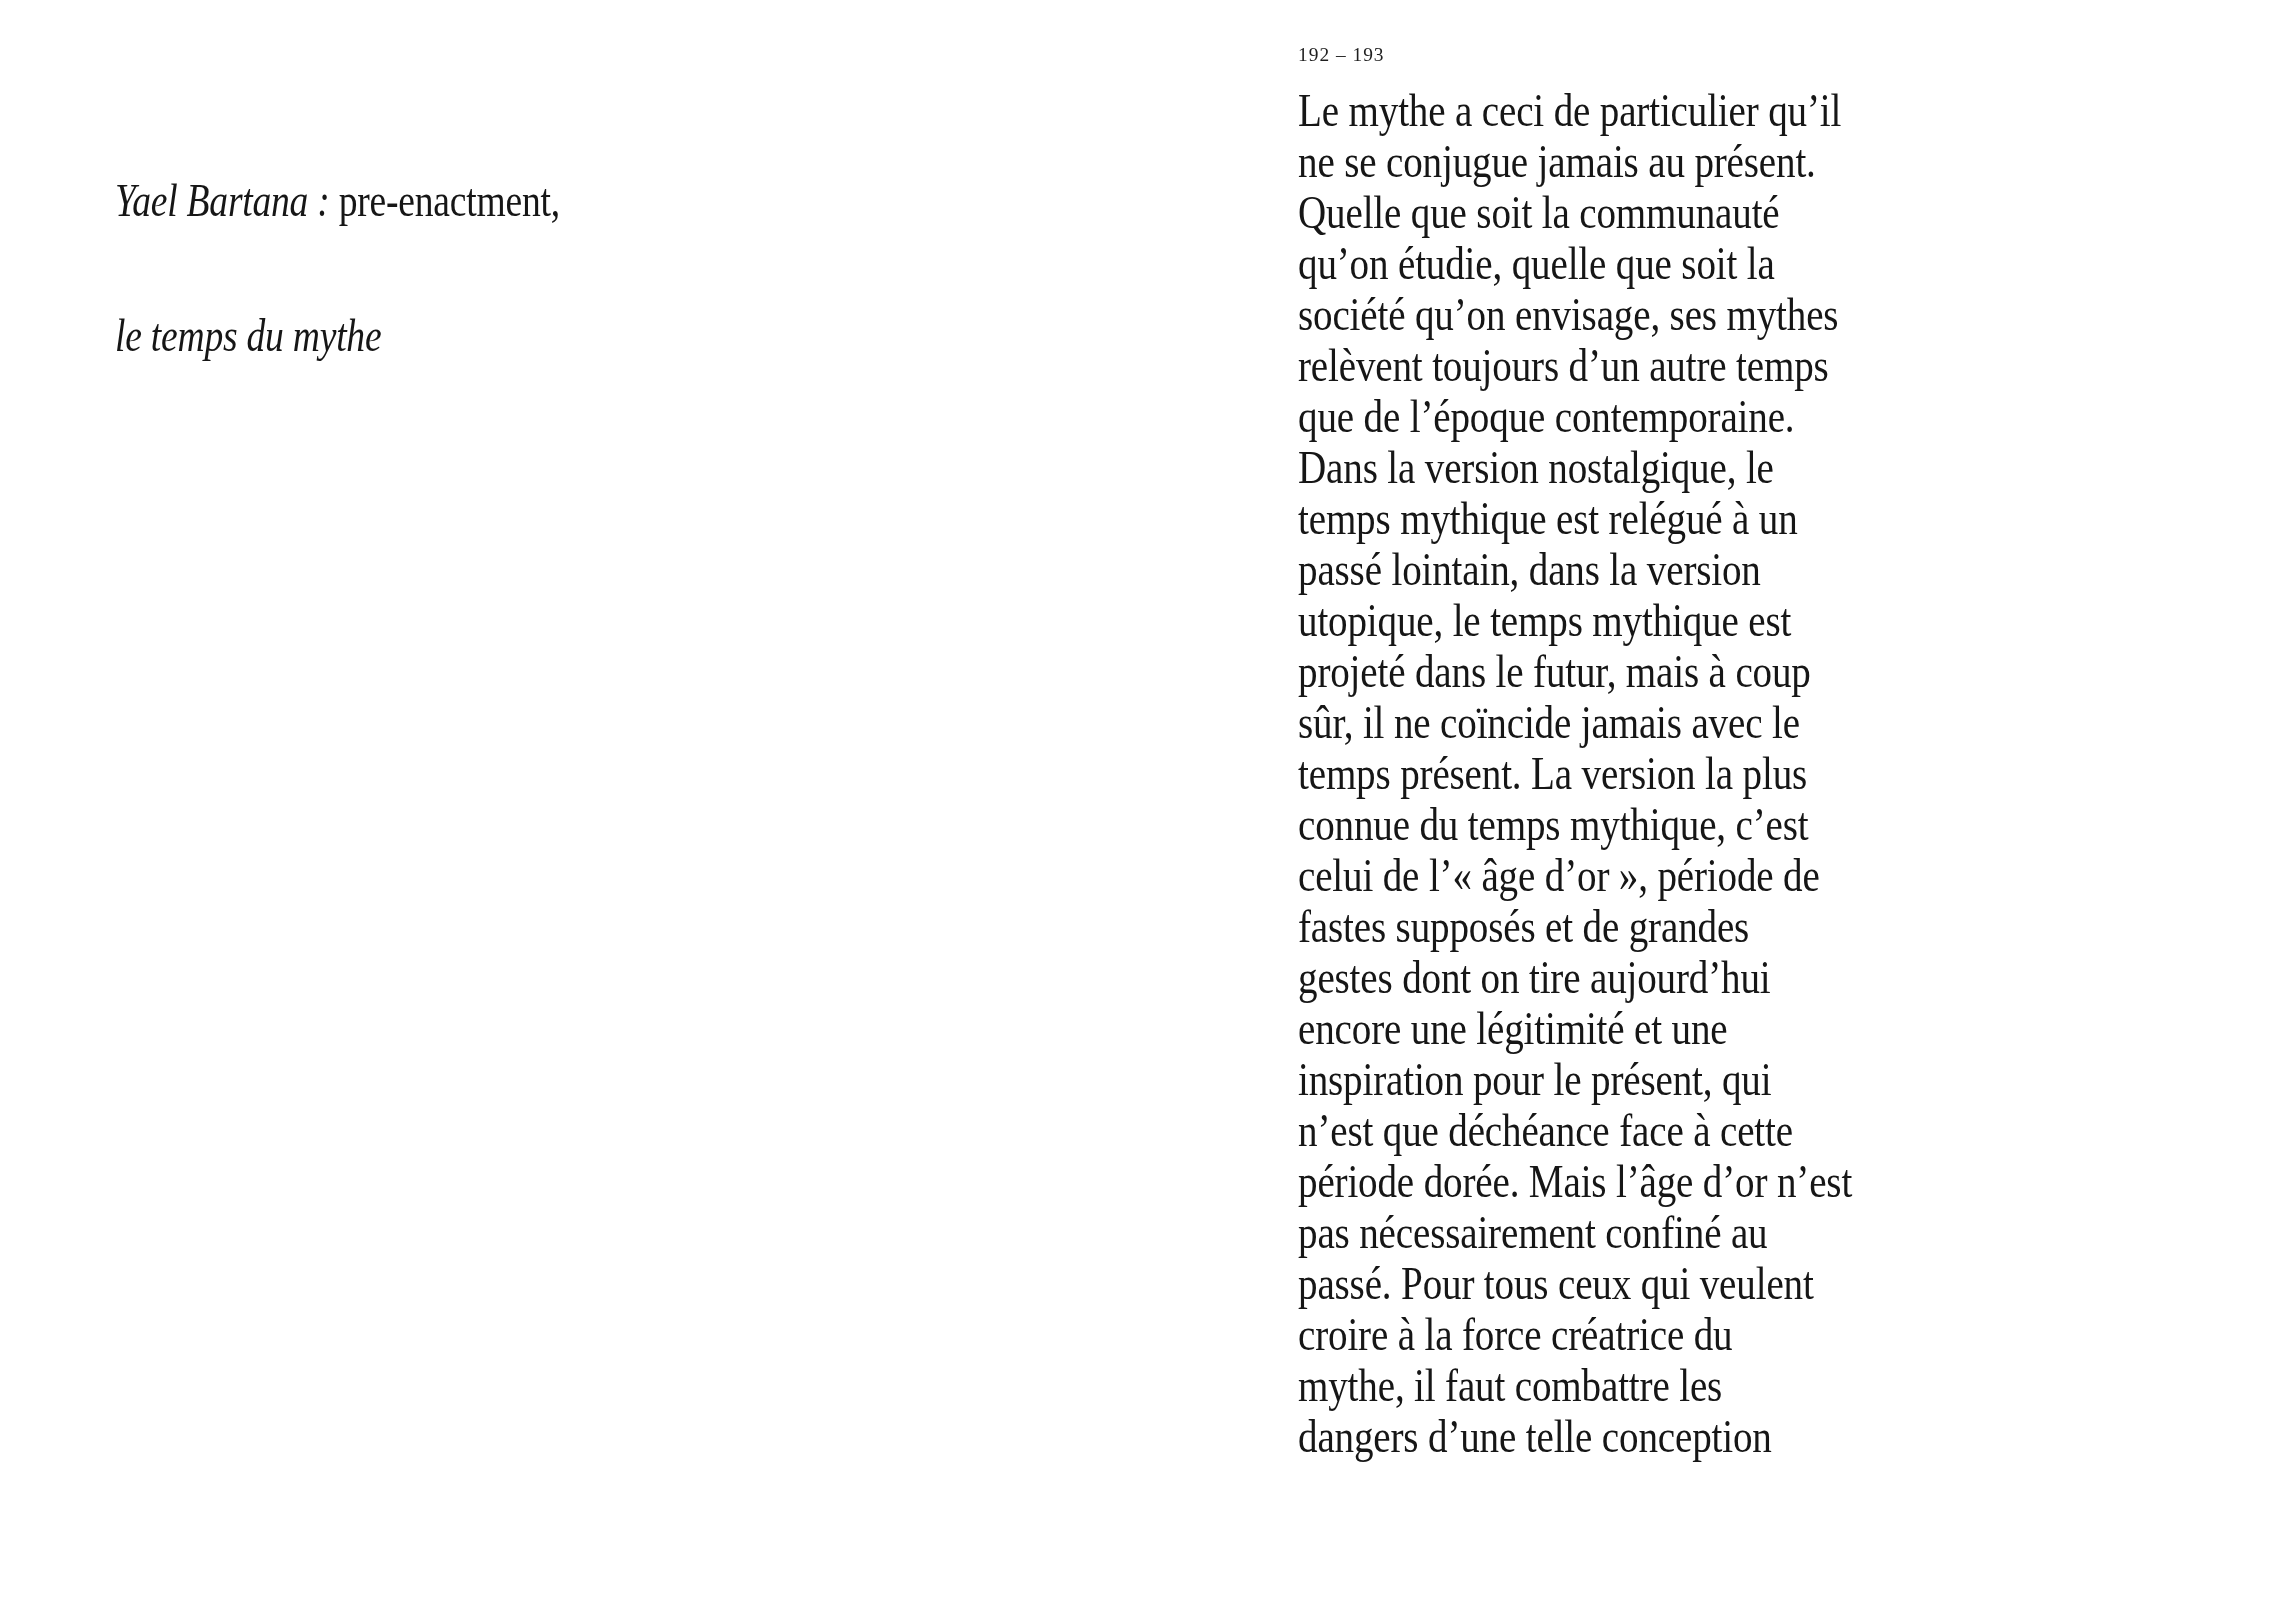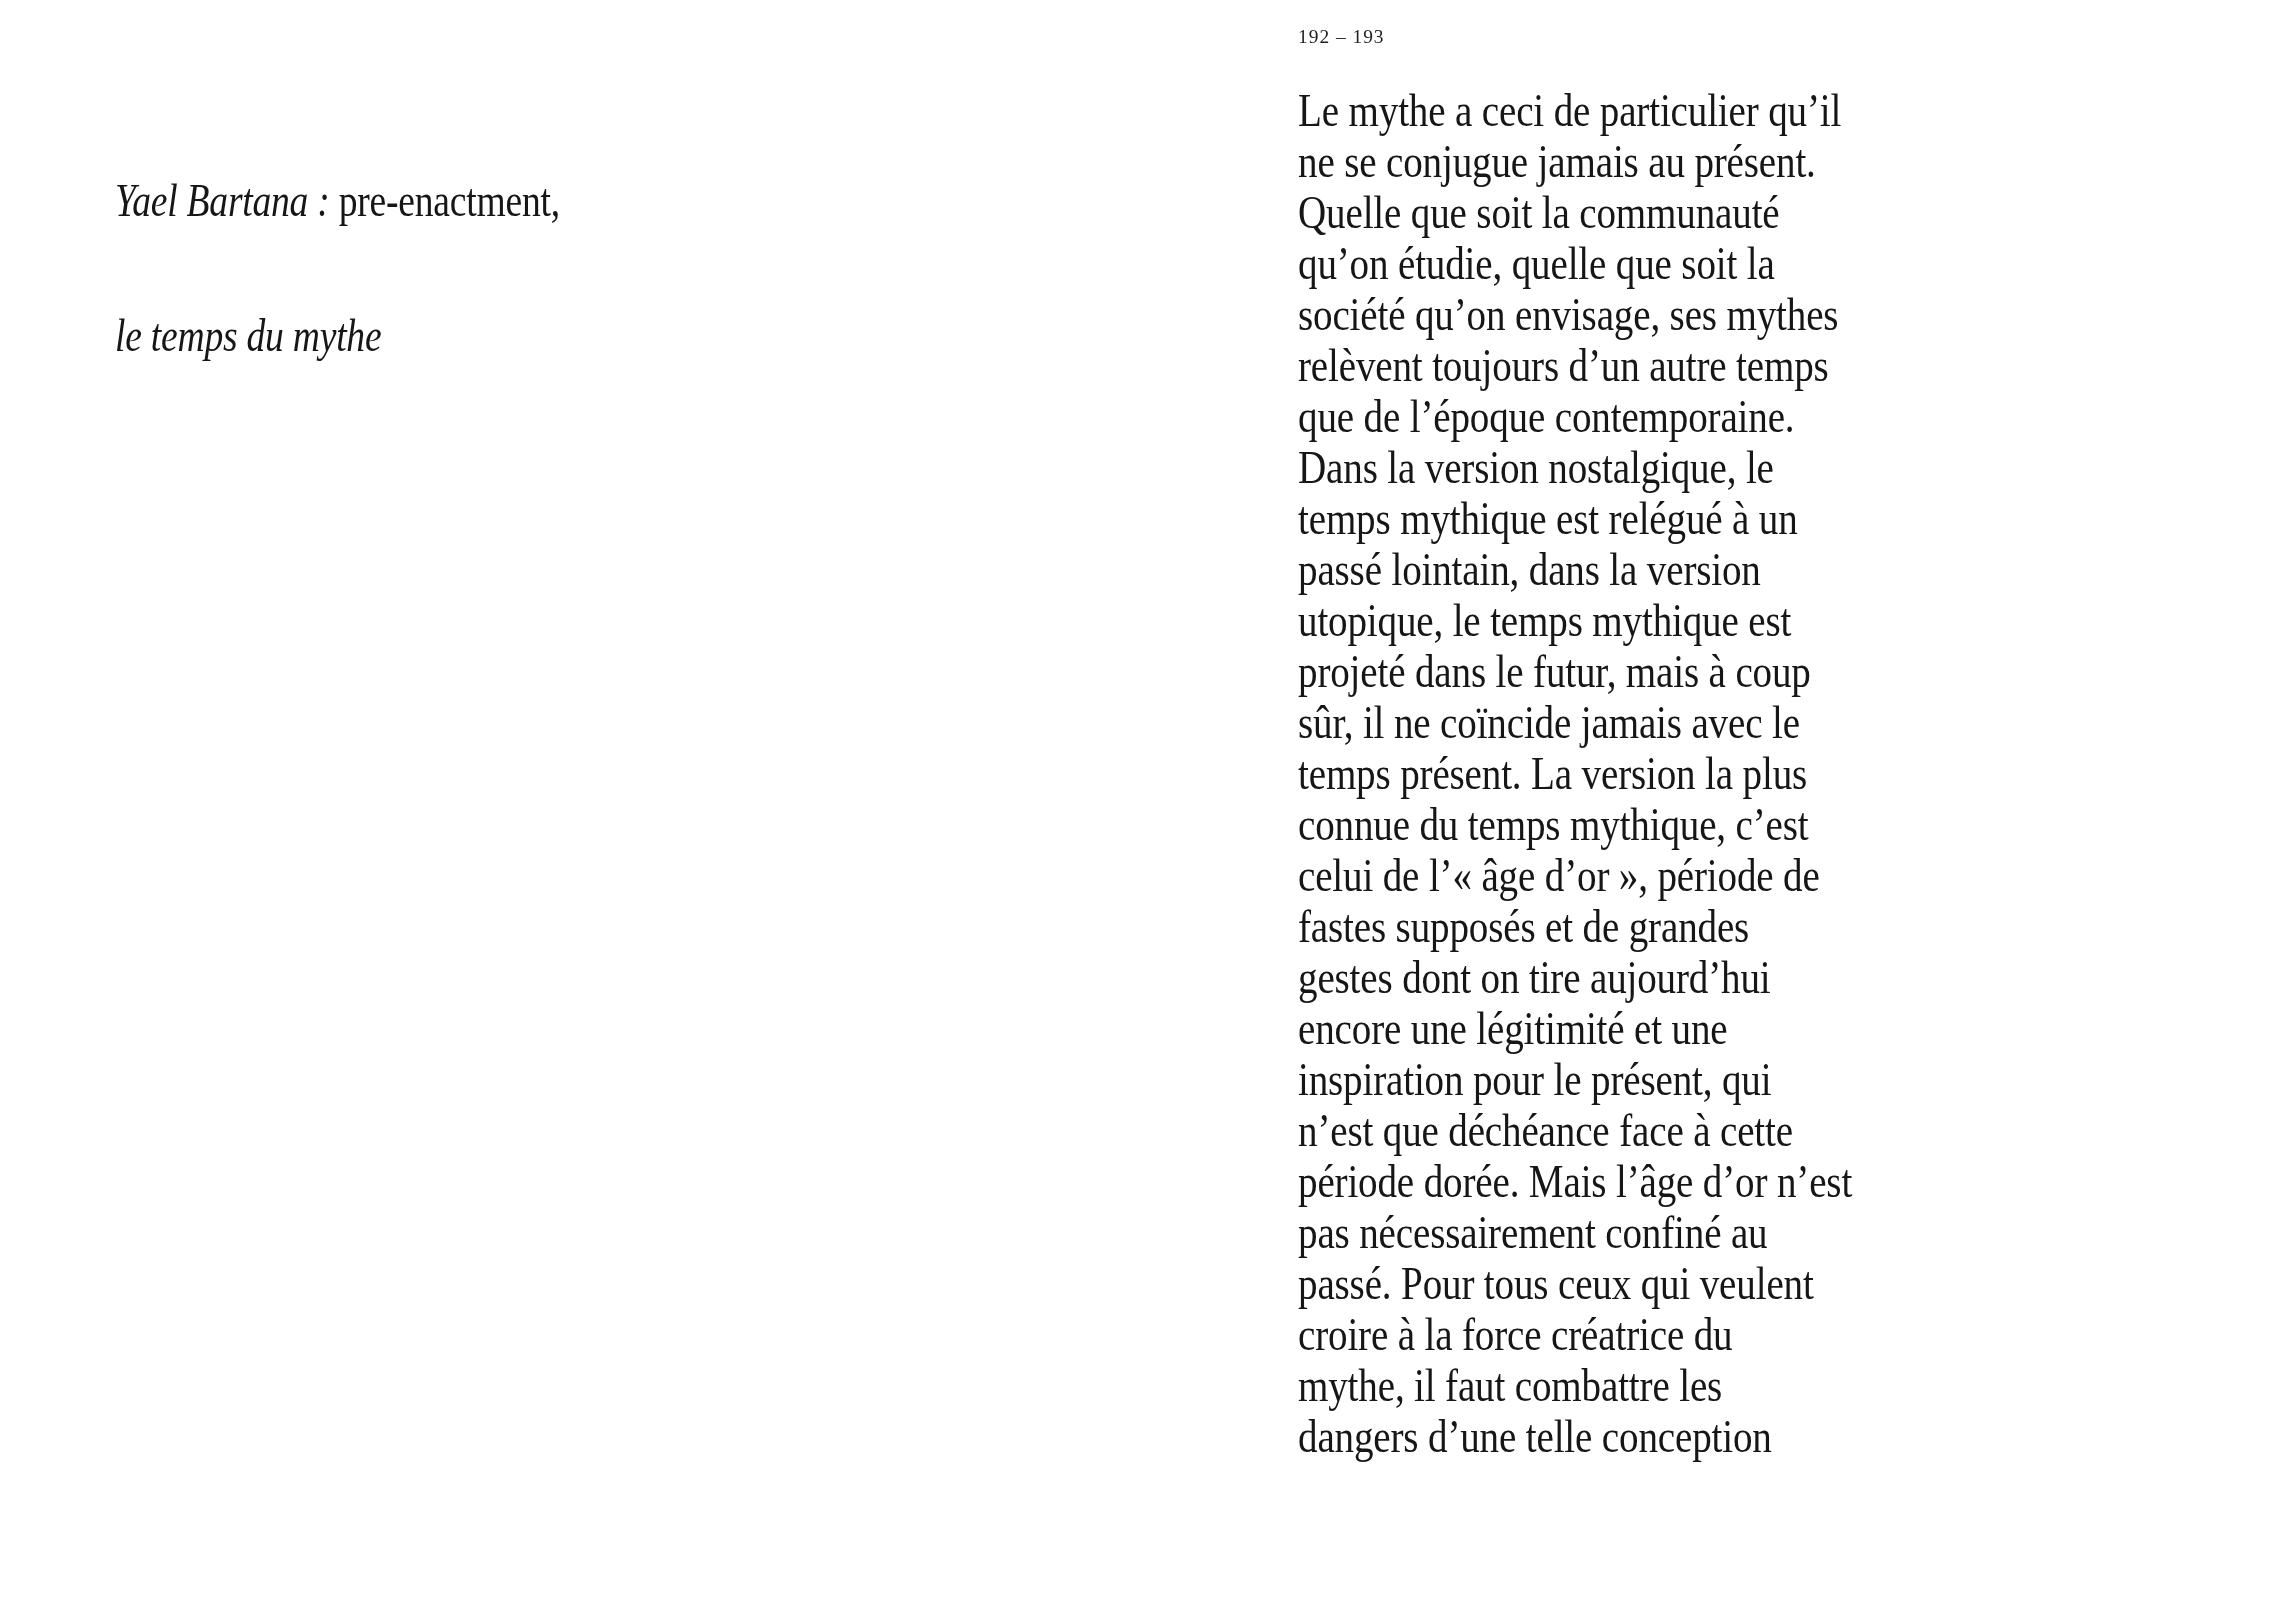--- a/index.html
+++ b/index.html
@@ -12,21 +12,21 @@
     width: 2292px;
     height: 1604px;
     background: #ffffff;
     overflow: hidden;
     font-family: "Liberation Serif", "DejaVu Serif", serif;
     color: #1a1a1a;
   }
   .folio {
     position: absolute;
     left: 1298px;
-    top: 26px;
+    top: 44px;
     font-size: 19.4px;
     line-height: 21.3px;
     letter-spacing: 1px;
     font-variant-numeric: oldstyle-nums;
     color: #1f1f1f;
   }
   .title {
     position: absolute;
     left: 115px;
     top: 88px;

